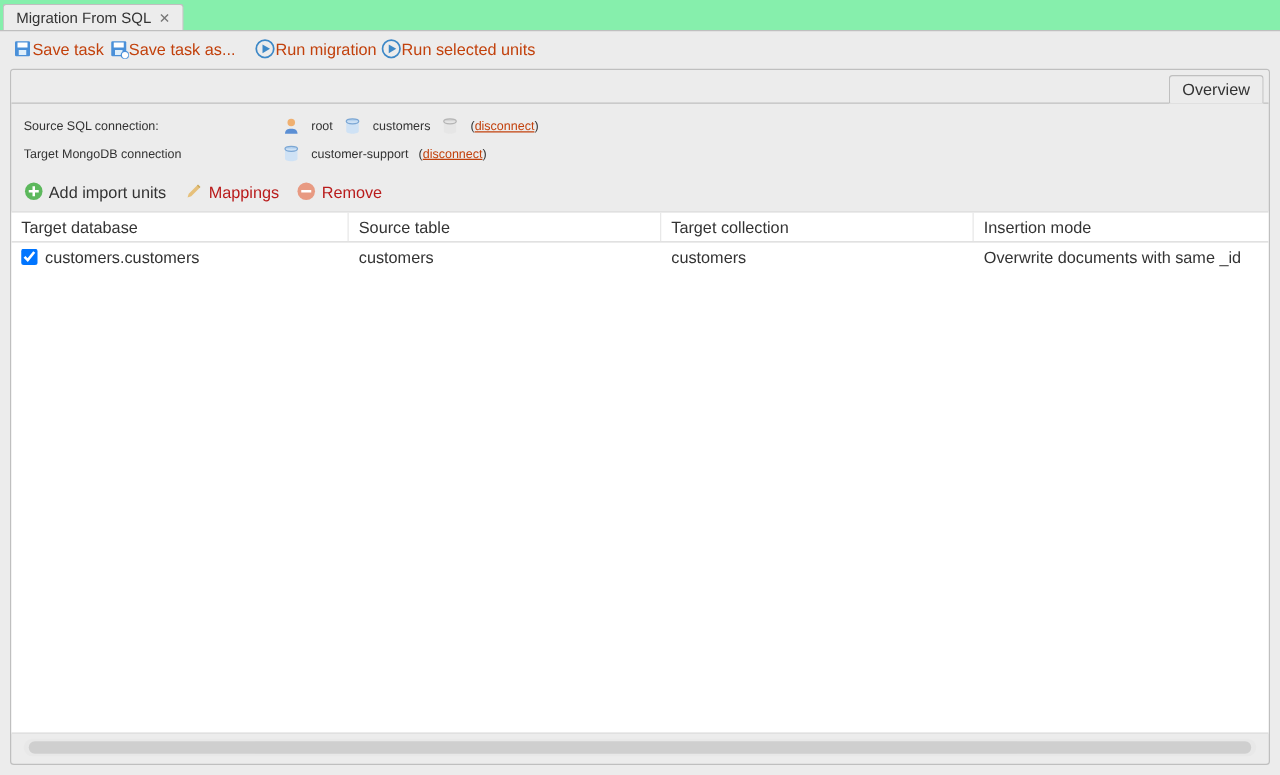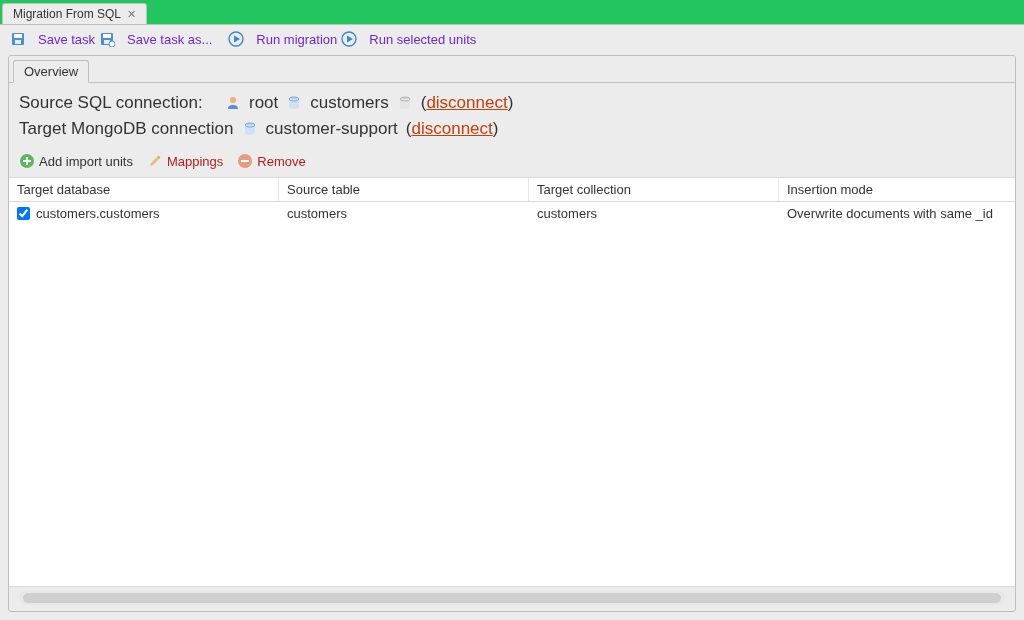--- a/index.html
+++ b/index.html
@@ -12,21 +12,21 @@
       height: 620px;
       overflow: hidden;
     }
     .window { width: 100%; height: 100%; display: flex; flex-direction: column; }
     
     
     .title-tab-row {
       display: flex;
       align-items: flex-end;
       height: 24px;
-      background: #22c55e;
+      background: #86efac;
       padding-left: 2px;
     }
     .title-tab {
       background: #ececec;
       border: 1px solid #bfbfbf;
       border-bottom: none;
       border-top-left-radius: 3px;
       border-top-right-radius: 3px;
       padding: 3px 10px 3px 10px;
       display: flex;
@@ -41,60 +41,61 @@
     .toolbar {
       display: flex;
       align-items: center;
       gap: 16px;
       padding: 6px 10px 8px 10px;
       background: #ececec;
       border-bottom: 0;
       border-top: 1px solid #bfbfbf;
     }
     .toolbar-group { display: flex; align-items: center; gap: 4px; }
-    .toolbar-item { display: flex; align-items: center; gap: 12px; cursor: pointer; color: #6d28d9; }
+    .toolbar-item { display: flex; align-items: center; gap: 0; cursor: pointer; color: #c2410c; }
     .icon { display: inline-flex; align-items: center; justify-content: center; width: 16px; height: 16px; }
 
     
     .panel-wrap {
       margin: 0 8px 8px 8px;
       border: 1px solid #bfbfbf;
       border-radius: 3px;
       background: #ececec;
       flex: 1;
       display: flex;
       flex-direction: column;
       overflow: hidden;
     }
     .overview-tab-row {
       display: flex;
       align-items: flex-end;
       padding: 4px 4px 0 4px;
       border-bottom: 1px solid #bfbfbf;
       background: #ececec;
+      justify-content: flex-end;
     }
     .overview-tab {
       background: #ececec;
       border: 1px solid #bfbfbf;
       border-bottom: 1px solid #ececec;
       border-top-left-radius: 3px;
       border-top-right-radius: 3px;
       padding: 3px 10px;
       margin-bottom: -1px;
       font-size: 13px;
     }
 
     
     .connections {
       padding: 10px 10px 8px 10px;
       display: flex;
       flex-direction: column;
       gap: 6px;
     }
-    .conn-row { display: flex; align-items: center; gap: 8px; font-size: 17px; }
+    .conn-row { display: flex; align-items: center; gap: 8px; font-size: 10px; }
     .conn-label { min-width: 198px; }
     .link { color: #c2410c; text-decoration: underline; cursor: pointer; }
     .paren { color: #333; }
 
     
     .actions-row {
       display: flex;
       align-items: flex-end;
       gap: 14px;
       padding: 6px 10px 8px 10px;

